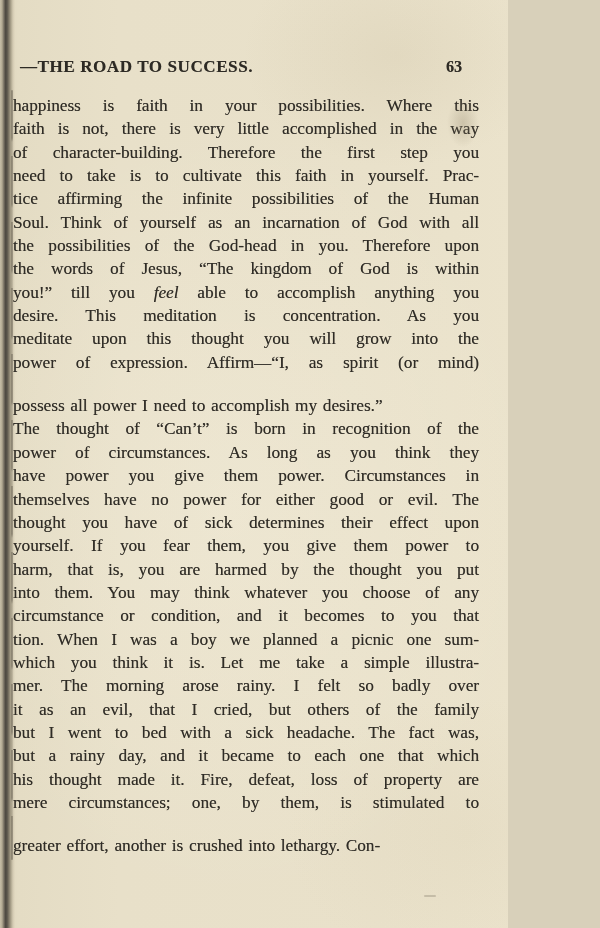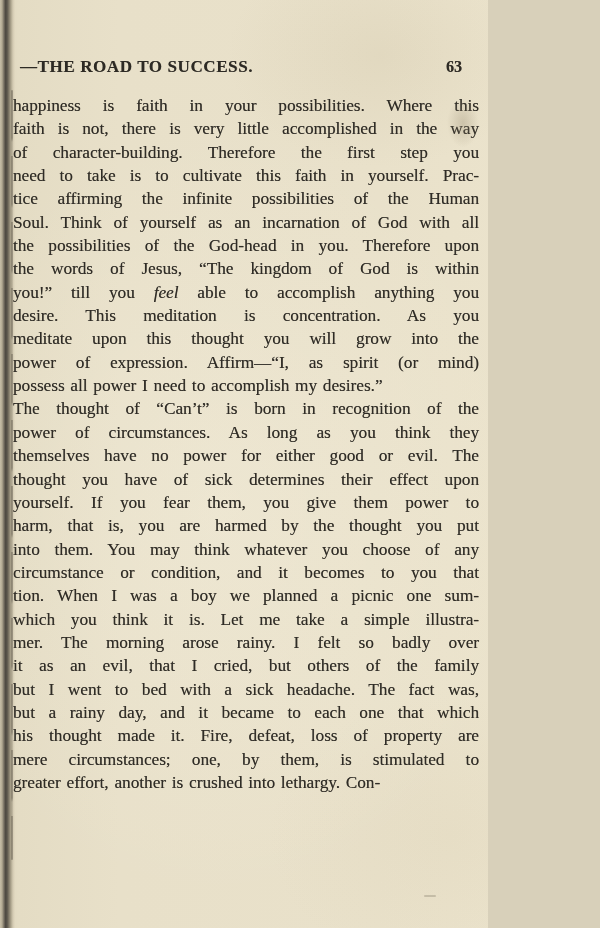--- a/index.html
+++ b/index.html
@@ -11,20 +11,21 @@
   .page {
     position: relative;
     width: 488px;
     height: 928px;
     overflow: hidden;
     background:
       radial-gradient(ellipse 220px 160px at 78% 6%, rgba(180,165,130,0.14), transparent 70%),
       radial-gradient(ellipse 420px 520px at 45% 55%, rgba(255,251,238,0.22), transparent 75%),
       radial-gradient(ellipse 260px 200px at 92% 90%, rgba(195,180,145,0.10), transparent 70%),
       linear-gradient(90deg, #dbd2b9 0px, #e4dcc4 18px, #e8e0c9 120px, #e9e1ca 380px, #ebe3cc 520px, #e9e0c8 600px);
+    padding-left: 20px;
   }
   .binding {
     position: absolute;
     left: 0; top: 0;
     width: 15px; height: 100%;
     background: linear-gradient(90deg,
       #c8bfa8 0px, #b3aa93 2px, #746d60 4px, #504b43 5.5px,
       #585349 7px, #837b6a 9px, #aea68f 11px, #d4cbb3 13px,
       rgba(233,225,202,0) 15px);
   }
@@ -70,20 +71,21 @@
     text-shadow: 0.25px 0.25px 0.35px rgba(47,44,38,0.55);
   }
   .body-text .line {
     text-align: justify;
     text-align-last: justify;
     white-space: normal;
     height: 23.35px;
   }
   .body-text .line.line-end {
     text-align-last: left;
+    margin-top: 20px;
   }
   .body-text em {
     font-style: italic;
   }
   .speck {
     position: absolute;
     background: rgba(95,85,68,0.45);
     border-radius: 50%;
   }
   .speck.dash {
@@ -115,20 +117,21 @@
       <div class="line">Soul. Think of yourself as an incarnation of God with all</div>
       <div class="line">the possibilities of the God-head in you.  Therefore upon</div>
       <div class="line">the words of Jesus, “The kingdom of God is within</div>
       <div class="line">you!” till you <em>feel</em> able to accomplish anything you</div>
       <div class="line">desire.  This meditation is concentration.  As you</div>
       <div class="line">meditate upon this thought you will grow into the</div>
       <div class="line">power of expression.  Affirm—“I, as spirit (or mind)</div>
       <div class="line line-end">possess all power I need to accomplish my desires.”</div>
       <div class="line">The thought of “Can’t” is born in recognition of the</div>
       <div class="line">power of circumstances.  As long as you think they</div>
+      <div class="line">have power you give them power.  Circumstances in</div>
       <div class="line">themselves have no power for either good or evil.  The</div>
       <div class="line">thought you have of sick determines their effect upon</div>
       <div class="line">yourself.  If you fear them, you give them power to</div>
       <div class="line">harm, that is, you are harmed by the thought you put</div>
       <div class="line">into them.  You may think whatever you choose of any</div>
       <div class="line">circumstance or condition, and it becomes to you that</div>
       <div class="line">tion.  When I was a boy we planned a picnic one sum-</div>
       <div class="line">which you think it is.  Let me take a simple illustra-</div>
       <div class="line">mer.  The morning arose rainy.  I felt so badly over</div>
       <div class="line">it as an evil, that I cried, but others of the family</div>

